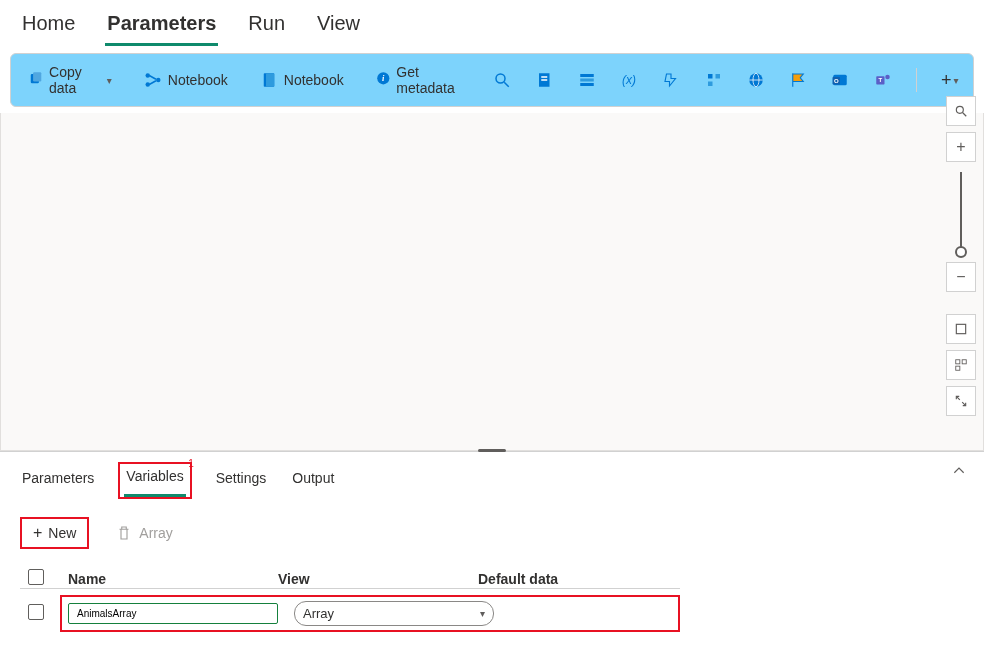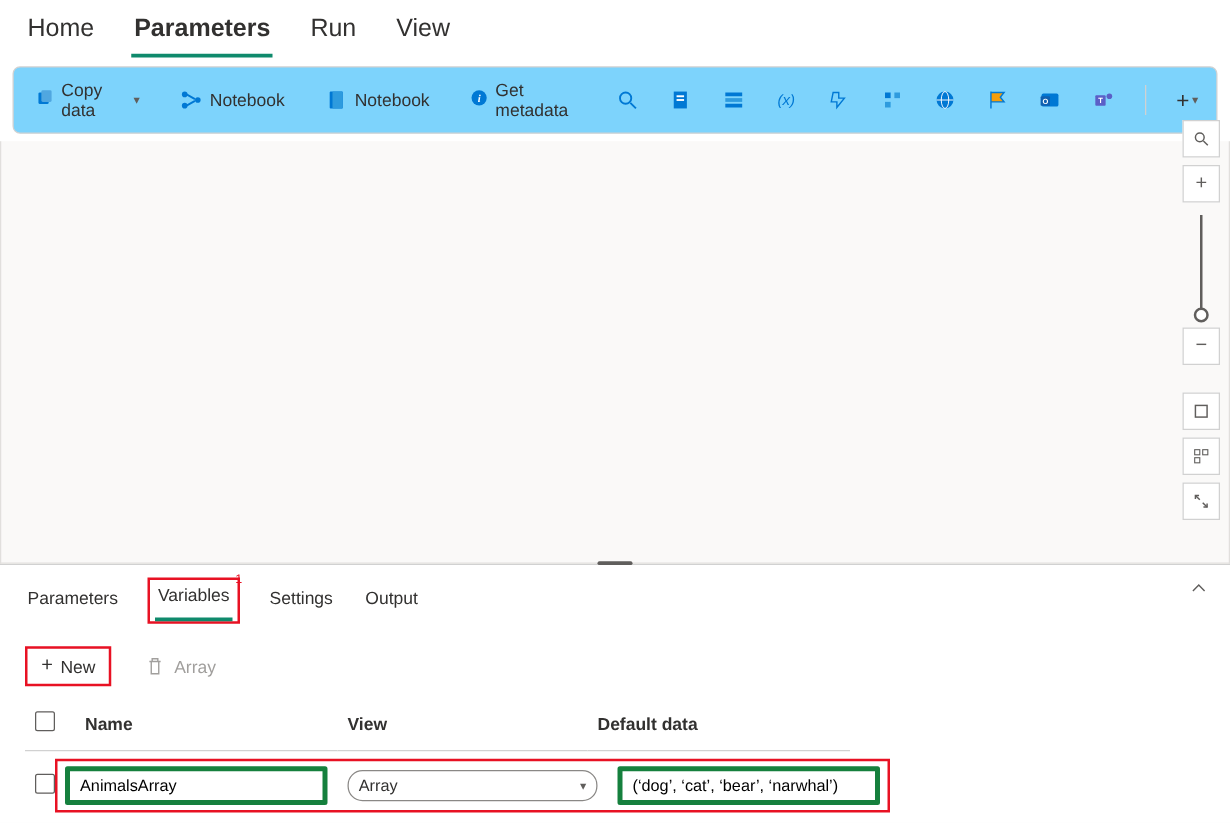--- a/index.html
+++ b/index.html
@@ -150,33 +150,33 @@
       padding: 4px 10px; font-size:14px; cursor:pointer;
       color:#323130;
     }
     .table-wrap {
       padding: 0 20px 20px 20px;
       width: 700px;
     }
     .var-table { width: 100%; border-collapse: collapse; }
     .var-table th {
       text-align: left; font-weight: 600; font-size: 14px;
-      padding: 10px 8px 12px 8px;
+      padding: 10px 8px 0 8px;
       border-bottom: 1px solid #d1d1d1;
     }
     .chk {
       width:16px; height:16px; border:1px solid #605e5c; display:inline-block;
       border-radius:2px; background:#fff;
     }
     .cell-input {
       width: 100%;
       padding: 4px 8px;
-      border: 4px solid #15803d;
+      border: 1px solid #15803d;
       border-radius: 2px;
-      font-size: 13px;
+      font-size: 10px;
       font-family: inherit;
       background:#fff;
     }
     .cell-select {
       width: 100%;
       padding: 4px 8px;
       border: 1px solid #8a8886;
       border-radius: 12px;
       font-size: 13px;
       font-family: inherit;
@@ -403,19 +403,16 @@
       <div class="highlight-red" style="flex:1;display:flex;gap:16px;padding:4px 6px;align-items:center;">
         <div class="col-name">
           <input class="cell-input" value="AnimalsArray" style="">
         </div>
         <div class="col-type">
           <div class="cell-select">
             <span>Array</span>
             <span class="chev">▾</span>
           </div>
         </div>
-        <div class="col-val">
-          <input class="cell-input" value="(‘dog’, ‘cat’, ‘bear’, ‘narwhal’)" style="">
-        </div>
       </div>
     </div>
   </div>
 </div>
 
 </body></html>

